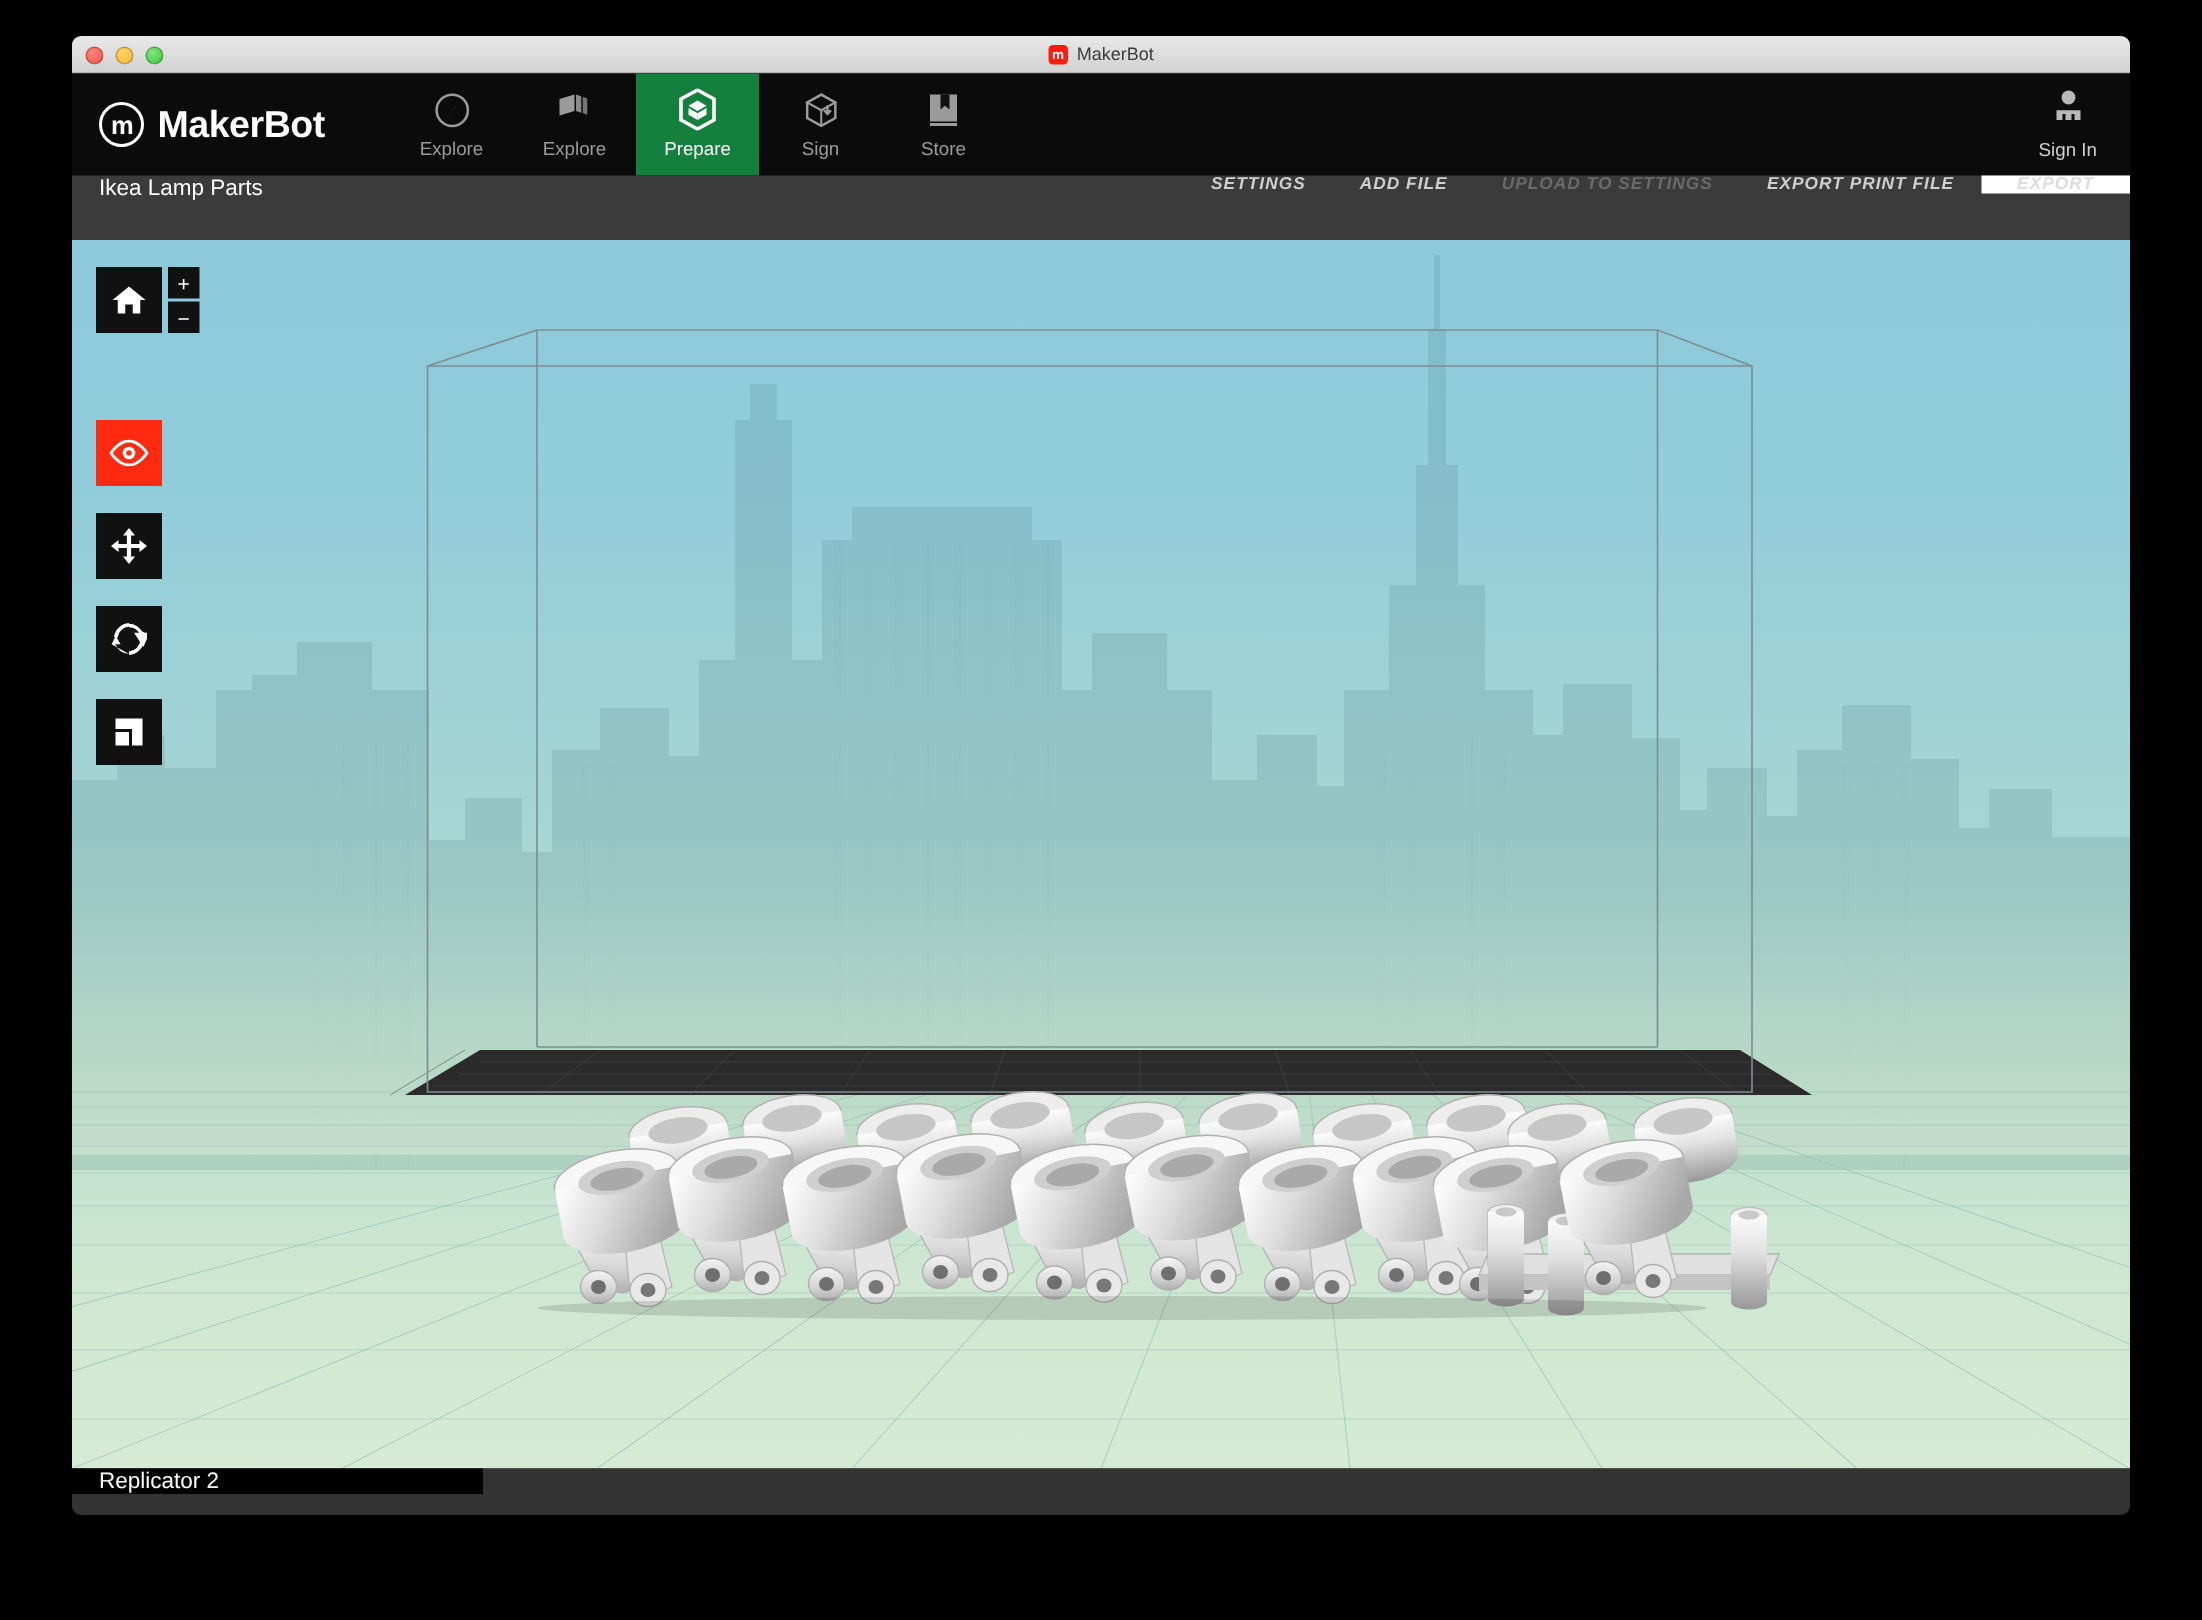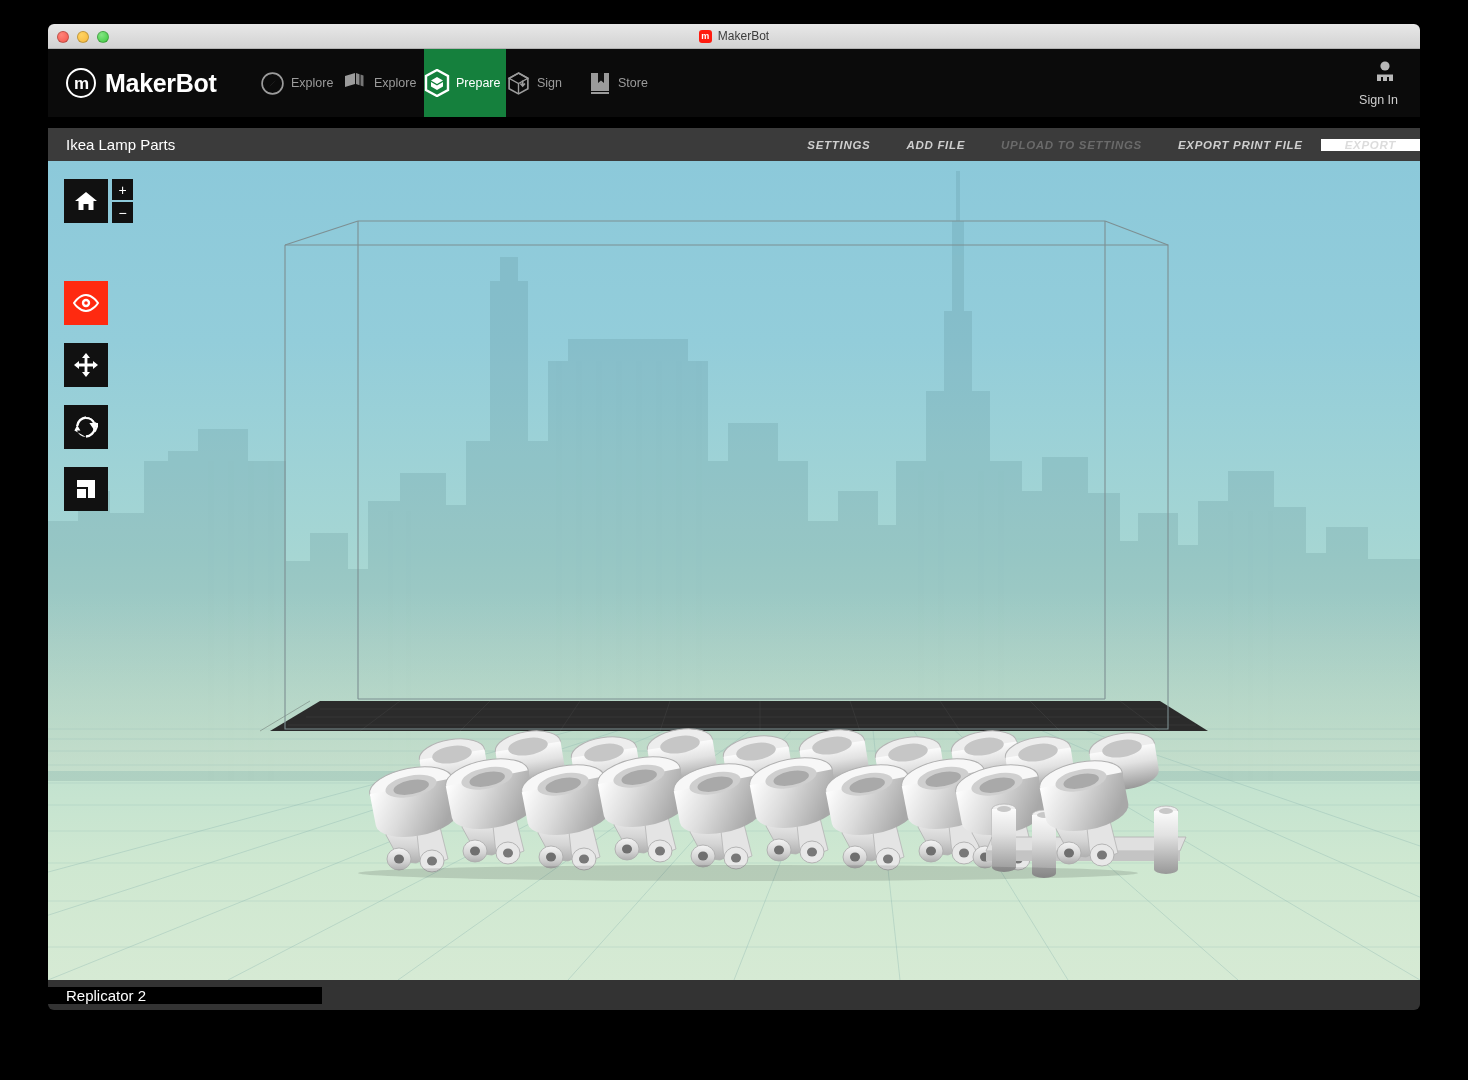--- a/index.html
+++ b/index.html
@@ -80,52 +80,51 @@
     display: flex; align-items: center; justify-content: center;
   }
   .brand-mark span { color:#fff; font-size: 17px; font-weight: 700; line-height: 1; letter-spacing: -1px; }
   .brand-word {
     color: #fff; font-size: 25px; font-weight: 700; letter-spacing: -0.3px;
   }
 
   #navitems { display: flex; align-items: stretch; }
   .navitem {
     width: 82px;
-    display: flex; flex-direction: row;
-    align-items: center; 
+    display: flex; flex-direction: column;
+    align-items: center; justify-content: center;
     gap: 6px;
     cursor: pointer;
   }
   .navitem .nav-ico {
     height: 26px; display:flex; align-items:center; justify-content:center;
   }
   .navitem .nav-label {
     font-size: 12.5px; color: #9b9b9b;
   }
   .navitem.active { background: #15803d; }
   .navitem.active .nav-label { color: #fff; }
 
   #signin {
     position: absolute;
     right: 22px; top: 0; bottom: 0;
     display: flex; flex-direction: column;
-    align-items: flex-end; justify-content: center;
+    align-items: center; justify-content: center;
     gap: 5px;
     cursor: pointer;
   }
   #signin .nav-label { font-size: 12.5px; color: #cfcfcf; }
 
   
   #actionbar {
     position: relative;
-    height: 33px;
+    height: 43px;
     background: #3b3b3b;
     display: flex;
-    align-items: center;
-    margin-top: 11px;
+    align-items: flex-start;
   }
   #project-title {
     display: flex; align-items: center;
     padding-left: 18px;
     color: #fff;
     font-size: 15px;
     flex: 1;
   }
   #actions {
     display: flex; align-items: stretch;
@@ -209,21 +208,21 @@
   }
   .tool-gap-lg { height: 58px; }
   .tool-gap-sm { height: 18px; }
 
   
   #statusbar {
     position: relative;
     height: 31px;
     background: #333333;
     display: flex;
-    align-items: center;
+    align-items: flex-start;
   }
   #status-left {
     width: 274px;
     background: #000;
     display: flex; align-items: center;
     padding-left: 18px;
     color: #fff;
     font-size: 15px;
   }
   #status-right { flex: 1; }

